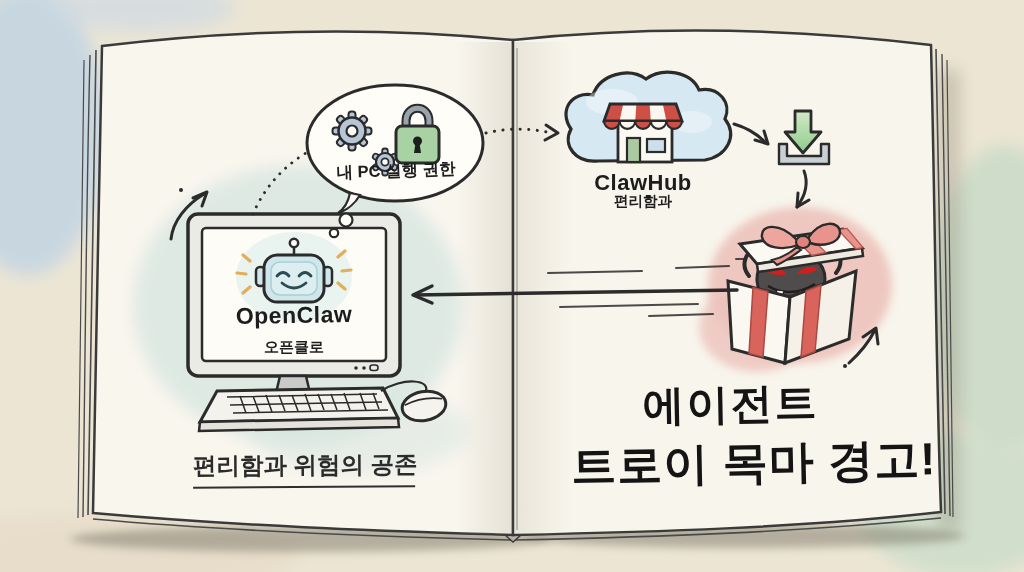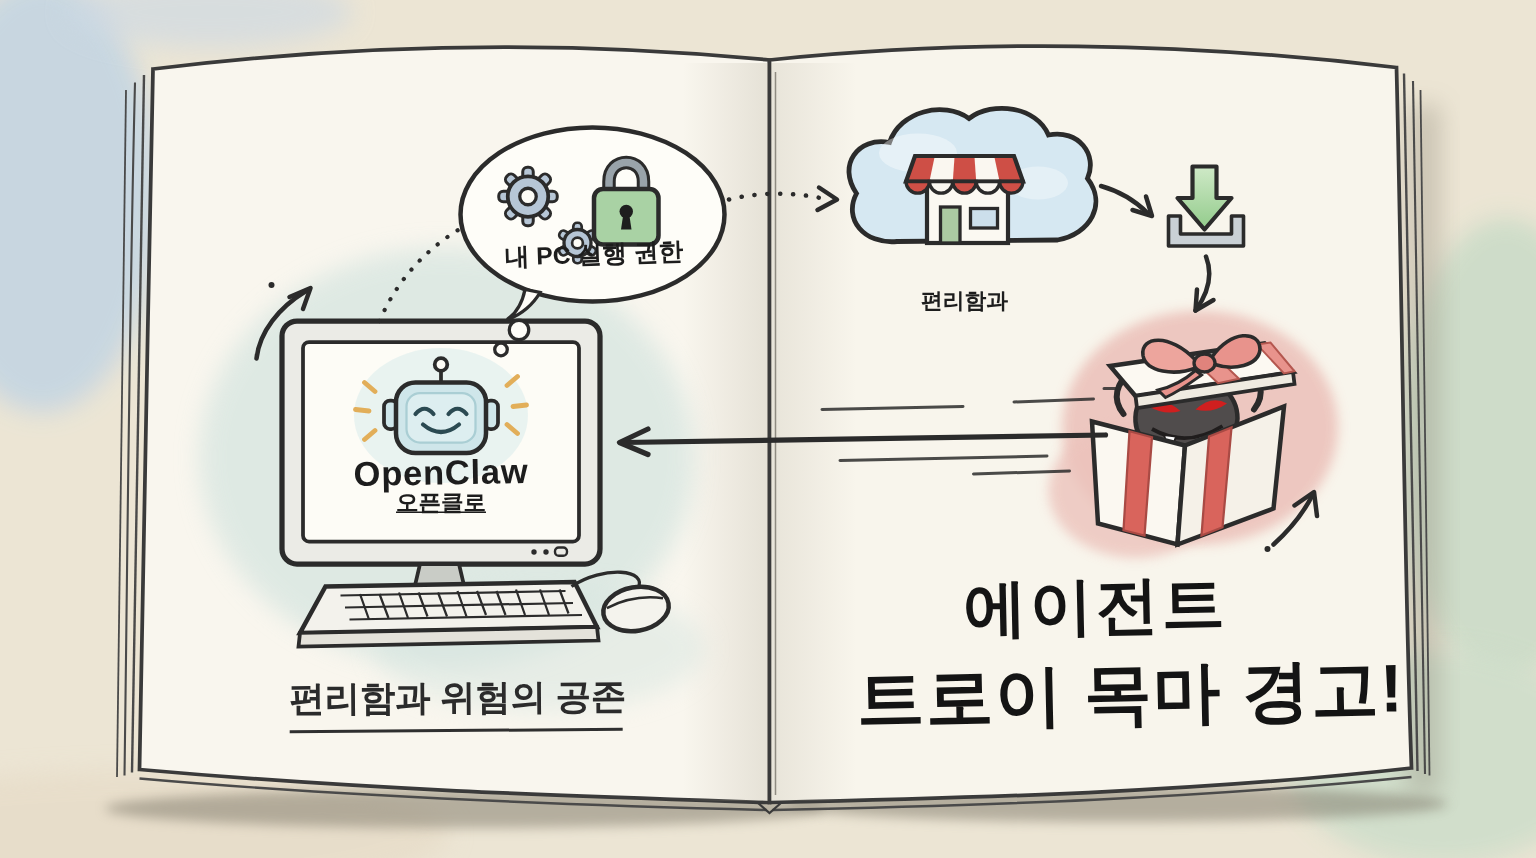--- a/index.html
+++ b/index.html
@@ -3,21 +3,21 @@
 <meta charset="utf-8">
 <style>
   html,body{margin:0;padding:0;background:#d8d2c2;}
   #stage{position:relative;width:1024px;height:572px;overflow:hidden;
          background:#ece5d4;font-family:"Liberation Sans","DejaVu Sans",sans-serif;}
   #art{position:absolute;left:0;top:0;}
   .txt{position:absolute;color:#1d1d1d;text-align:center;line-height:1.15;white-space:nowrap;}
   .hand{font-weight:600;}
   .bubble-label{left:318px;top:161px;width:156px;font-size:16.5px;transform:rotate(-2deg);}
   .app-name{left:229px;top:302px;width:130px;font-size:23px;letter-spacing:.5px;transform:rotate(-1deg);}
-  .app-name-ko{left:244px;top:327px;width:100px;font-size:15px;text-decoration:underline;}
+  .app-name-ko{left:244px;top:338px;width:100px;font-size:15px;}
   .hub-name{left:578px;top:170px;width:130px;font-size:22px;letter-spacing:.5px;}
   .hub-name-ko{left:593px;top:193px;width:100px;font-size:14.5px;}
   .caption{left:193px;top:452px;width:222px;font-size:23.5px;font-weight:700;color:#2b2b2b;
            padding-bottom:7px;border-bottom:2.5px solid #2f2f2f;transform:rotate(-.4deg);}
   .warning{left:543px;top:380px;width:420px;color:#141414;font-weight:900;
            transform:rotate(-1.2deg);}
   .warning .w1{font-size:42px;letter-spacing:2px;transform:translateX(-22px);}
   .warning .w2{font-size:45px;letter-spacing:1px;margin-top:9px;}
 </style>
 </head>
@@ -240,20 +240,21 @@
       <circle cx="845" cy="366" r="2" fill="#2b2b2b" stroke="none"></circle>
     </g>
   </g>
 </svg>
 
 <div class="txt hand bubble-label">내 PC 실행 권한</div>
 
 <div class="txt hand app-name">OpenClaw</div>
 <div class="txt hand app-name-ko">오픈클로</div>
 
+<div class="txt hand hub-name">ClawHub</div>
 <div class="txt hand hub-name-ko">편리함과</div>
 
 <div class="txt caption">편리함과 위험의 공존</div>
 
 <div class="txt warning">
   <div class="w1">에이전트</div>
   <div class="w2">트로이 목마 경고!</div>
 </div>
 
 </div>

